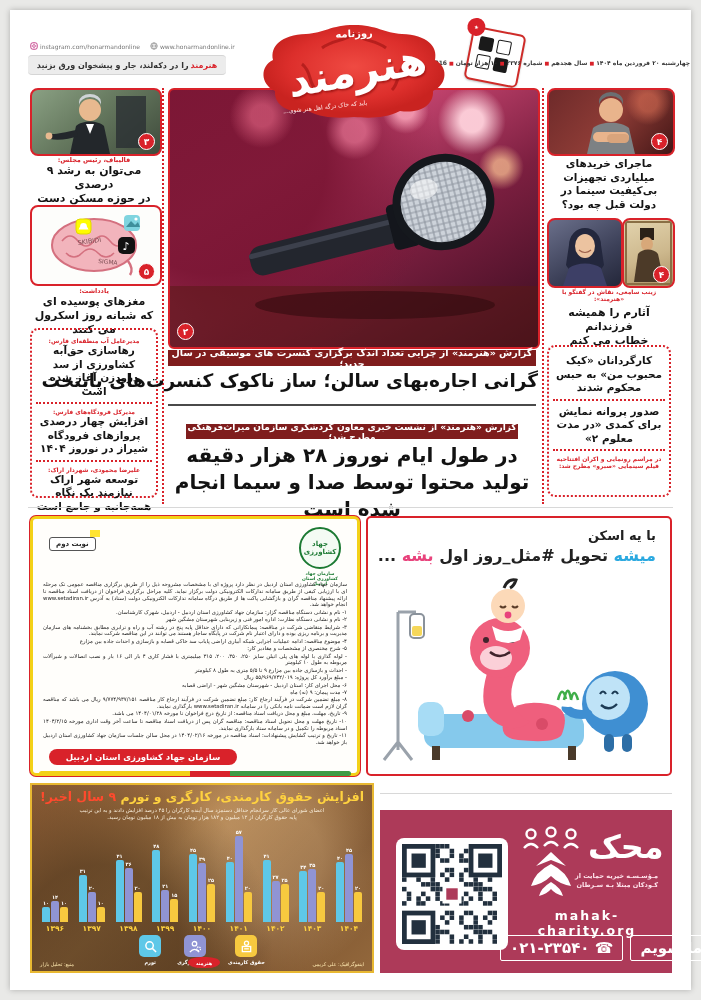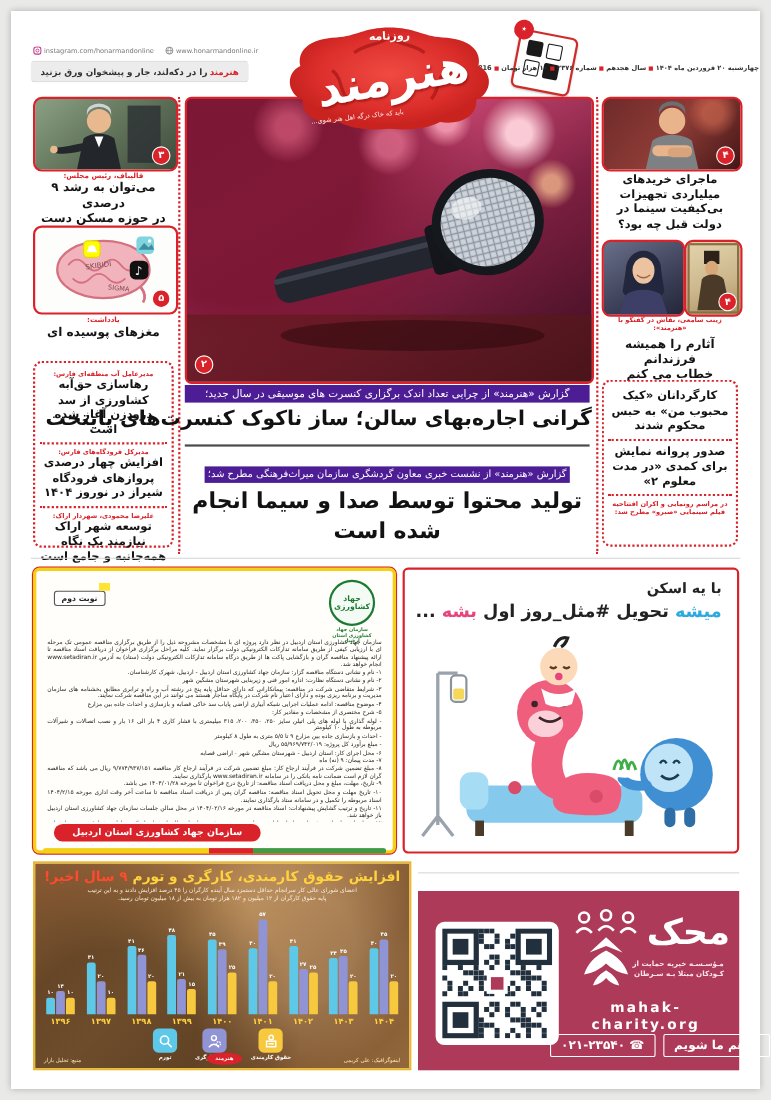--- a/index.html
+++ b/index.html
@@ -38,21 +38,21 @@
     border:1.5px solid #fff;z-index:3;}
   .kicker{color:#d9222a;font-weight:bold;text-align:center;font-size:6.5px;}
   .ntitle{font-weight:bold;color:#141414;text-align:center;font-size:11px;line-height:14px;}
   .vsep{border-left:2px dotted #d9222a;width:0;}
   .dotlist{border:2px dotted #d9222a;border-radius:8px;padding:3px 4px;box-sizing:border-box;}
   .dotitem{padding:4px 0;text-align:center;}
   .dotitem + .dotitem{border-top:2px dotted #d9222a;}
   .dotitem .kicker{font-size:6px;}
   .dotitem .ntitle{font-size:10.5px;line-height:13.5px;}
   
-  .kbar{background:#4c1d95;color:#fff;font-weight:normal;text-align:center;display:flex;
+  .kbar{background:#7f1d1d;color:#fff;font-weight:bold;text-align:center;display:flex;
     align-items:center;justify-content:center;}
   .headline{font-weight:bold;color:#121212;text-align:center;white-space:nowrap;}
   .hrline{background:#4a4a4a;}
   .grayline{background:#d8d8d8;}
   
   .ph-mic{background:
     radial-gradient(circle at 82% 12%, rgba(255,210,220,.95) 0 3%, transparent 9%),
     radial-gradient(circle at 64% 8%, rgba(255,170,190,.8) 0 2.5%, transparent 7%),
     radial-gradient(circle at 90% 30%, rgba(255,200,150,.7) 0 2%, transparent 6%),
     radial-gradient(circle at 50% 16%, rgba(255,140,170,.55) 0 4%, transparent 10%),
@@ -111,21 +111,21 @@
   .legend-lab{font-size:5px;color:#fff;font-weight:bold;}
   .chart-foot{font-size:5px;color:#ffe9b0;}
   .chart-badge{background:#d9222a;border-radius:50%/60%;color:#fff;font-size:5px;font-weight:bold;
     display:flex;align-items:center;justify-content:center;}
   
   #mahak{background:#ad3a59;box-sizing:border-box;}
   .qrbox{background:#fff;border-radius:8px;padding:6px;}
   .mahak-name{color:#fff;font-size:32px;font-weight:bold;text-align:right;line-height:30px;}
   .mahak-sub{color:#ffe3ec;font-size:6.5px;text-align:right;line-height:9px;font-weight:bold;}
   .mahak-url{color:#fff;font-size:12.5px;letter-spacing:2px;text-align:center;font-weight:bold;}
-  .pill{border:1.6px solid #fff;color:#fff;font-size:11px;font-weight:bold;padding:3px 9px;
+  .pill{border:1.6px solid #fff;color:#fff;font-size:15px;font-weight:bold;padding:3px 9px;
     border-radius:2px;white-space:nowrap;}
   .mahak-row{display:flex;gap:7px;justify-content:flex-end;direction:rtl;}
 </style>
 </head>
 <body>
 
 <div id="paper">
     <div id="canvas">
 
   <div class="abs hdr-links" style="left:30px;top:40px;width:210px;height:12px;">
@@ -218,20 +218,21 @@
       <rect x="86" y="30" width="17" height="17" rx="5" fill="#111"></rect>
           <text x="94" y="43" font-size="11" fill="#fff" text-anchor="middle">♪</text>
       <text x="46" y="38" font-size="6.5" fill="#7a4c52" transform="rotate(-8 46 38)">SKIBIDI</text>
       <text x="66" y="56" font-size="6" fill="#7a4c52" transform="rotate(6 66 56)">SIGMA</text>
     </svg>
     <div class="badge" style="right:5px;bottom:4px;">۵</div>
   </div>
   <div class="abs kicker rtl" style="left:30px;top:287px;width:128px;">یادداشت:</div>
   <div class="abs ntitle rtl" style="left:30px;top:295px;width:128px;">
     <div>مغزهای پوسیده ای</div>
+    <div>که شبانه روز اسکرول می کنند</div>
   </div>
 
   <div class="abs dotlist rtl" style="left:30px;top:328px;width:128px;height:170px;">
     <div class="dotitem">
       <div class="kicker">مدیرعامل آب منطقه‌ای فارس:</div>
       <div class="ntitle">رهاسازی حق‌آبه کشاورزی از سد درودزن آغاز شده است</div>
     </div>
     <div class="dotitem">
       <div class="kicker">مدیرکل فرودگاه‌های فارس:</div>
       <div class="ntitle">افزایش چهار درصدی پروازهای فرودگاه شیراز در نوروز ۱۴۰۴</div>
@@ -263,20 +264,21 @@
     </svg>
     <div class="badge" style="left:7px;bottom:7px;">۲</div>
   </div>
 
   <div class="abs kbar rtl" style="left:168px;top:350px;width:368px;height:16px;font-size:9.5px;">گزارش «هنرمند» از چرایی تعداد اندک برگزاری کنسرت های موسیقی در سال جدید؛</div>
   <div class="abs headline rtl" style="left:166px;top:370px;width:372px;font-size:18.5px;">گرانی اجاره‌بهای سالن؛ ساز ناکوک کنسرت‌های پایتخت</div>
   <div class="abs hrline" style="left:168px;top:404px;width:368px;height:2px;"></div>
 
   <div class="abs kbar rtl" style="left:186px;top:424px;width:332px;height:15px;font-size:9px;">گزارش «هنرمند» از نشست خبری معاون گردشگری سازمان میراث‌فرهنگی مطرح شد؛</div>
   <div class="abs headline rtl" style="left:166px;top:442px;width:372px;font-size:20px;line-height:27px;white-space:normal;">
+    <div>در طول ایام نوروز ۲۸ هزار دقیقه</div>
     <div>تولید محتوا توسط صدا و سیما انجام شده است</div>
   </div>
 
   <div class="abs nimg ph-man2" style="left:547px;top:88px;width:124px;height:64px;">
     <svg width="124" height="64" viewBox="0 0 124 64">
       <circle cx="62" cy="20" r="12" fill="#e9b48c"></circle>
           <path d="M50,16 a12,10 0 0 1 24,0 l0,-5 a12,9 0 0 0 -24,0 z" fill="#6b6f72"></path>
       <path d="M38,64 L44,38 C52,31 72,31 80,38 L86,64 Z" fill="#7d8184"></path>
       <rect x="44" y="42" width="36" height="10" rx="5" fill="#e9b48c"></rect>
       <rect x="58" y="44" width="22" height="9" rx="4.5" fill="#d9a47c"></rect>

